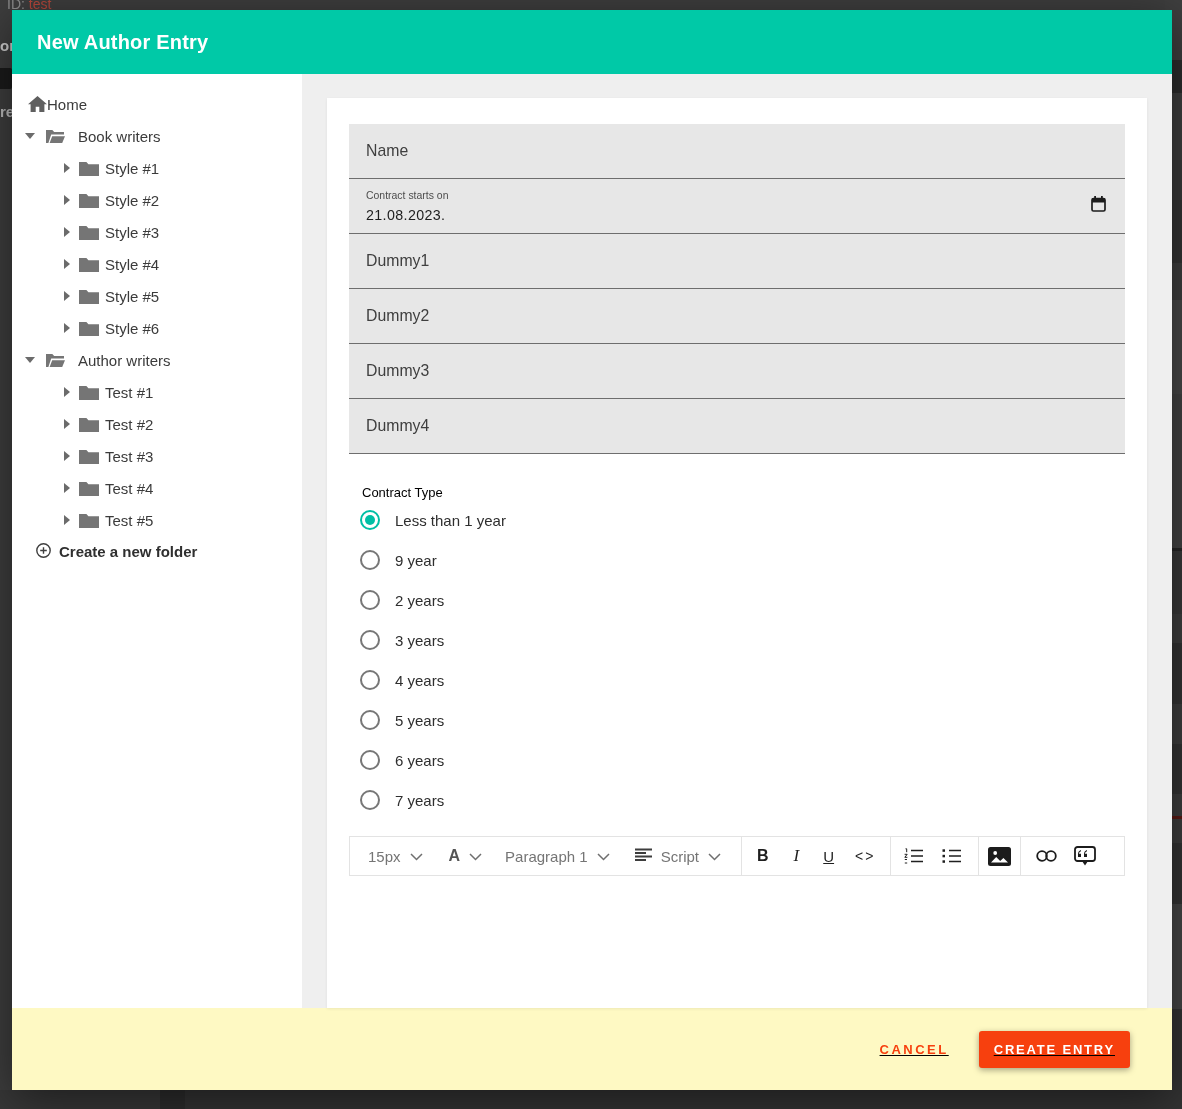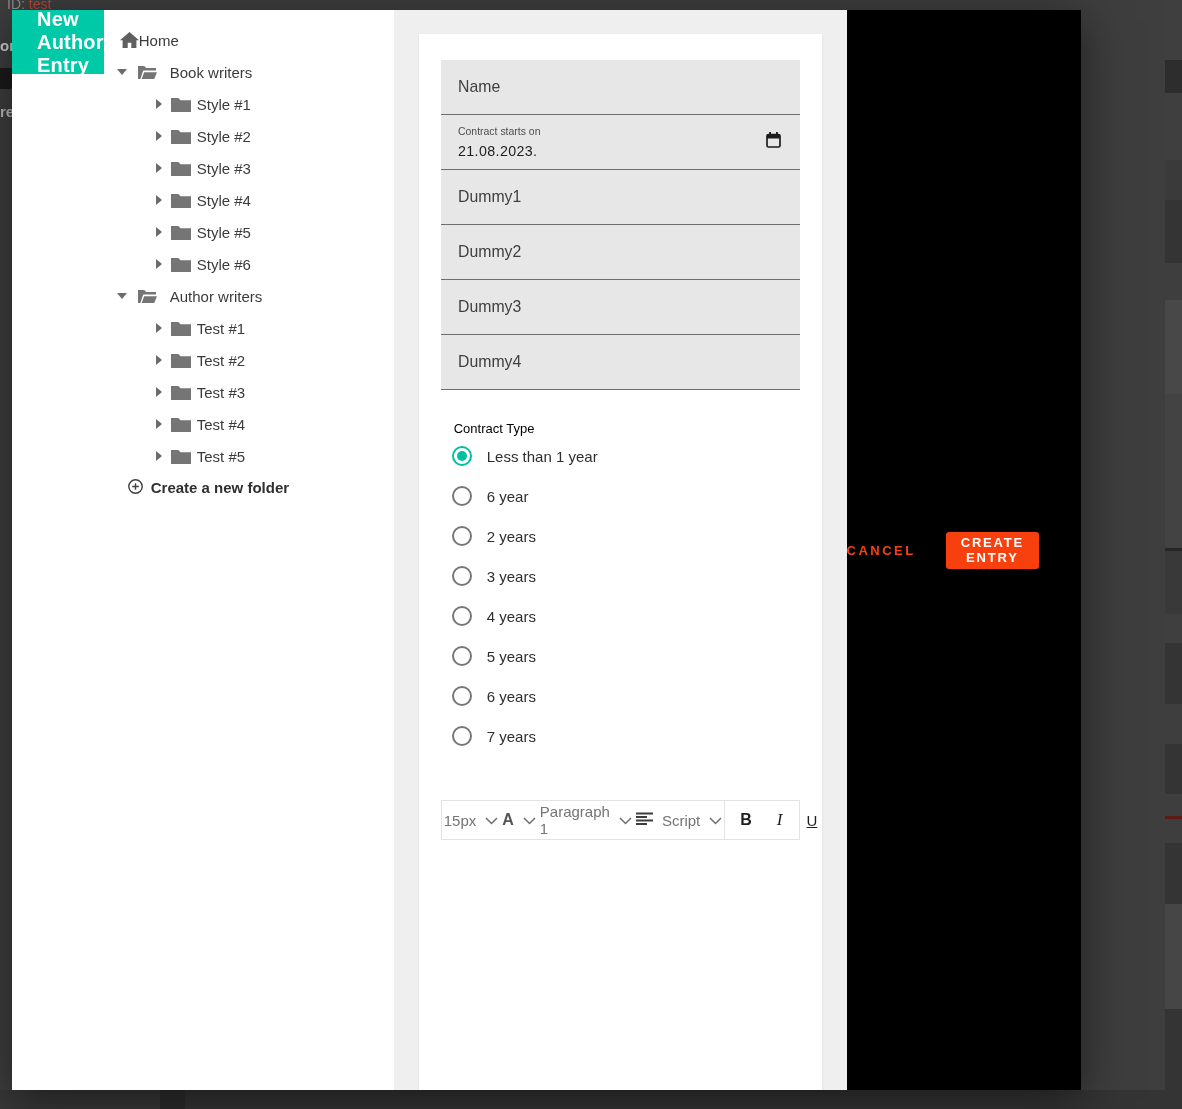--- a/index.html
+++ b/index.html
@@ -20,26 +20,26 @@
       #484848 300px,#484848 394px,#434343 394px,#434343 548px,#262626 548px,#262626 551px,
       #393939 551px,#393939 614px,#3f3f3f 614px,#3f3f3f 643px,#343434 643px,#343434 704px,
       #3e3e3e 704px,#3e3e3e 744px,#343434 744px,#343434 794px,#3e3e3e 794px,#3e3e3e 816px,
       #5c1a14 816px,#5c1a14 819px,#3e3e3e 819px,#3e3e3e 843px,#343434 843px,#343434 904px,
       #464646 904px,#464646 1009px,#343434 1009px,#343434 1090px,#3a3a3a 1090px); }
   #bd-bottom-strip { left:0; top:1090px; width:1182px; height:19px; background:#383838; }
   #bd-bottom-strip .sq { position:absolute; left:160px; top:0; width:25px; height:19px; background:#2d2d2d; }
   #bd-bottom-strip .rt { position:absolute; left:185px; top:0; right:0; height:19px; background:#343434; }
 
   
-  #modal { position:absolute; left:12px; top:10px; width:1069px; height:1080px; z-index:5;
-           display:flex; flex-direction:row; box-shadow:0 10px 45px rgba(0,0,0,.5); background:#fff; }
+  #modal { position:absolute; left:12px; top:10px; width:1160px; height:1080px; z-index:5;
+           display:flex; flex-direction:column; box-shadow:0 10px 45px rgba(0,0,0,.5); background:#fff; }
   #modal-header { height:64px; flex:0 0 64px; background:var(--teal); display:flex; align-items:center; padding-left:25px; }
   #modal-title { color:#fff; font-size:20px; font-weight:bold; letter-spacing:.2px; }
   #modal-body { flex:1; display:flex; min-height:0; }
-  #modal-footer { flex:0 0 82px; background:#000000; display:flex; align-items:center; justify-content:flex-end; padding-right:42px; gap:30px; }
+  #modal-footer { flex:0 0 82px; background:#fef9c3; display:flex; align-items:center; justify-content:flex-end; padding-right:42px; gap:30px;text-decoration:underline; }
 
   
   #sidebar { width:290px; flex:0 0 290px; background:#fff; padding-top:14px; overflow:hidden; }
   .tree-row { height:32px; display:flex; align-items:center; font-size:15px; color:#3b3b3b; cursor:pointer; }
   .tree-row .caret { display:inline-flex; width:12px; justify-content:center; flex:0 0 12px; }
   .tree-row .ficon { display:inline-flex; flex:0 0 auto; }
   .tree-row .tlabel { white-space:nowrap; }
   .tree-row.home { padding-left:16px; }
   .tree-row.lvl1 { padding-left:12px; }
   .tree-row.lvl1 .caret { margin-right:9px; }
@@ -64,21 +64,21 @@
 
   #ct-label { margin:31px 0 0 13px; font-size:13px; color:#000000; }
   .radio-row { height:40px; display:flex; align-items:center; cursor:pointer; }
   .radio-outer { width:20px; height:20px; border:2px solid #777; border-radius:50%; margin:0 15px 0 11px; flex:0 0 20px; display:flex; align-items:center; justify-content:center; }
   .radio-row.checked .radio-outer { border-color:var(--radio); }
   .radio-dot { width:10px; height:10px; border-radius:50%; background:transparent; }
   .radio-row.checked .radio-dot { background:var(--radio); }
   .radio-label { font-size:15px; color:#2e2e2e; }
 
   
-  #editor-toolbar { margin-top:44px; height:40px; border:1px solid #e3e3e3; display:flex; align-items:center; background:#fff; color:#757575; font-size:15px; }
+  #editor-toolbar { margin-top:16px; height:40px; border:1px solid #e3e3e3; display:flex; align-items:center; background:#fff; color:#757575; font-size:15px; }
   .tb-dd { display:flex; align-items:center; gap:9px; cursor:pointer; padding:0 2px; }
   .tb-dd .chev { display:inline-flex; margin-top:2px; }
   .tb-sep { width:1px; align-self:stretch; background:#e3e3e3; flex:0 0 1px; }
   .tb-btn { background:none; border:none; cursor:pointer; display:inline-flex; align-items:center; justify-content:center; color:#1f1f1f; font-family:"Liberation Sans", sans-serif; }
   .tb-bold { font-weight:bold; font-size:16px; }
   .tb-italic { font-family:"Liberation Serif", serif; font-style:italic; font-size:17px; }
   .tb-underline { font-size:15px; text-decoration:underline; }
   .tb-code { font-size:14px; letter-spacing:2px; }
   .tb-A { font-weight:bold; font-size:16px; color:#555; }
 
@@ -335,21 +335,21 @@
             <div class="radio-row checked">
               <span class="radio-outer">
                 <span class="radio-dot"></span>
               </span>
               <span class="radio-label">Less than 1 year</span>
             </div>
             <div class="radio-row">
               <span class="radio-outer">
                 <span class="radio-dot"></span>
               </span>
-              <span class="radio-label">6 year</span>
+              <span class="radio-label">9 year</span>
             </div>
             <div class="radio-row">
               <span class="radio-outer">
                 <span class="radio-dot"></span>
               </span>
               <span class="radio-label">2 years</span>
             </div>
             <div class="radio-row">
               <span class="radio-outer">
                 <span class="radio-dot"></span>

